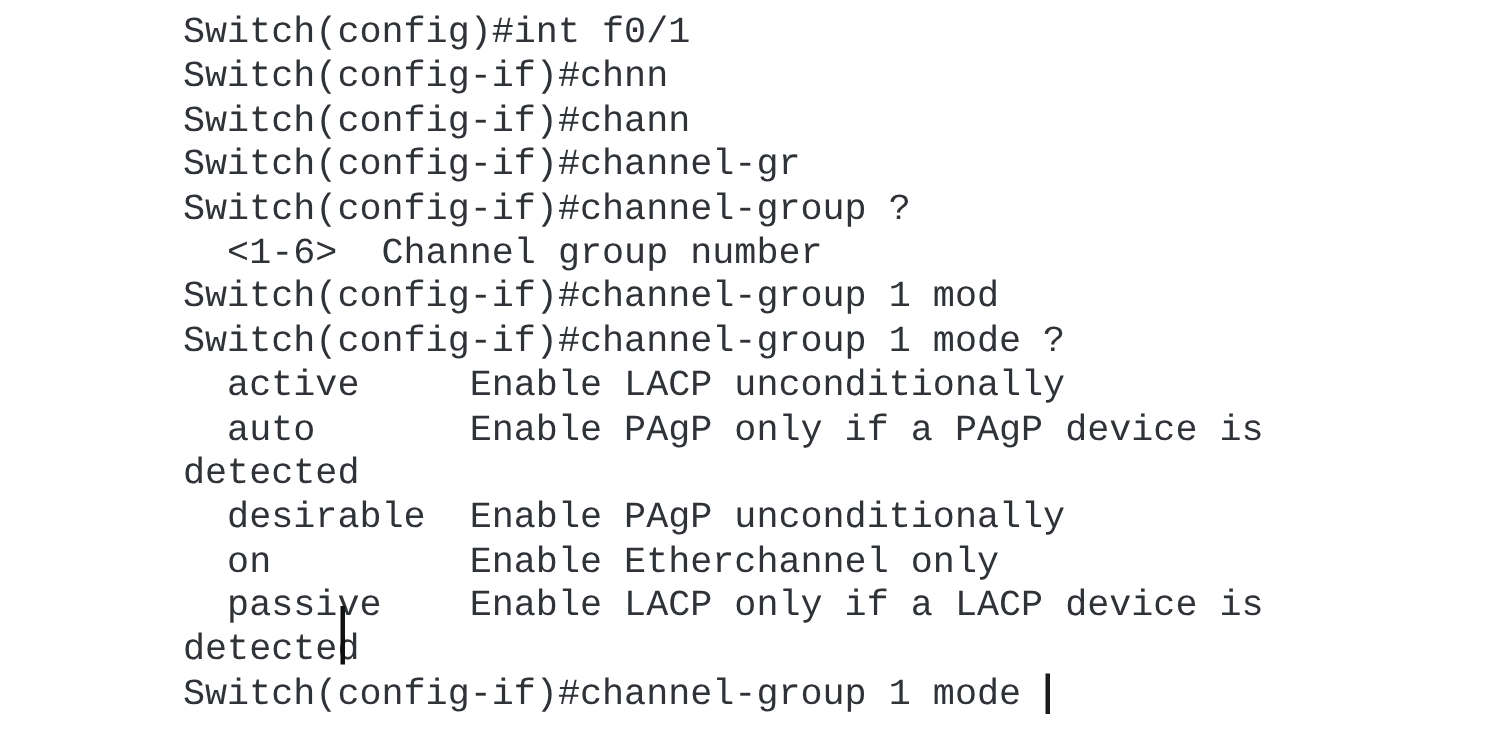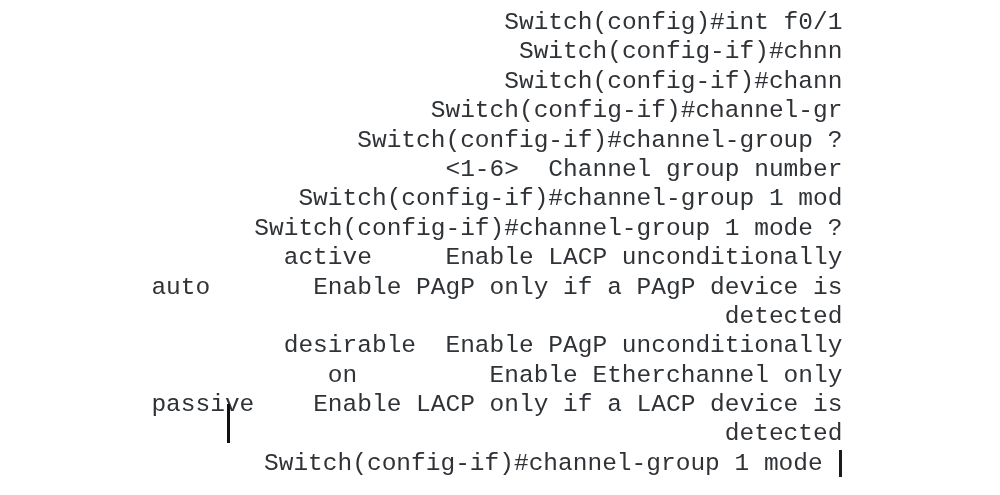--- a/index.html
+++ b/index.html
@@ -17,21 +17,20 @@
   .terminal {
     position: absolute;
     left: 122px;
     top: 8px;
     font-family: "Liberation Mono", "DejaVu Sans Mono", monospace;
     font-size: 24.5px;
     line-height: 29.4px;
     color: #2f3337;
     white-space: pre;
     letter-spacing: 0;
-    text-align: right;
   }
   .terminal .line {
     white-space: pre;
     height: 29.4px;
   }
   .term-cursor {
     display: inline-block;
     width: 3px;
     height: 27px;
     background: #1b1b1b;

